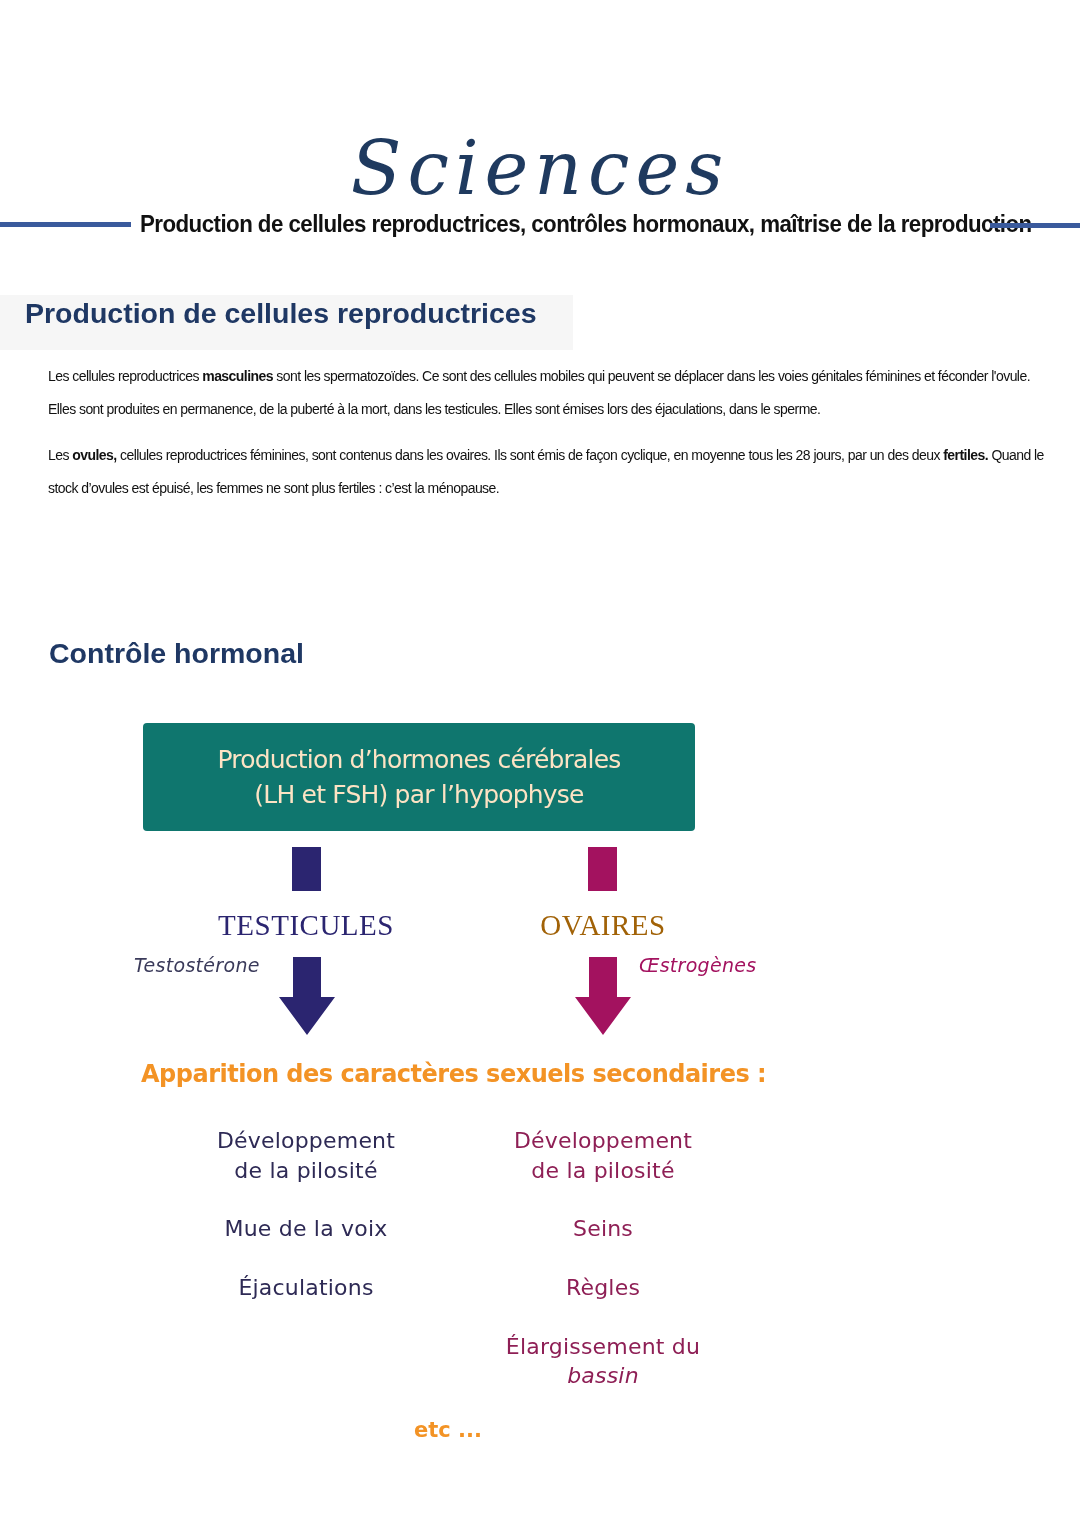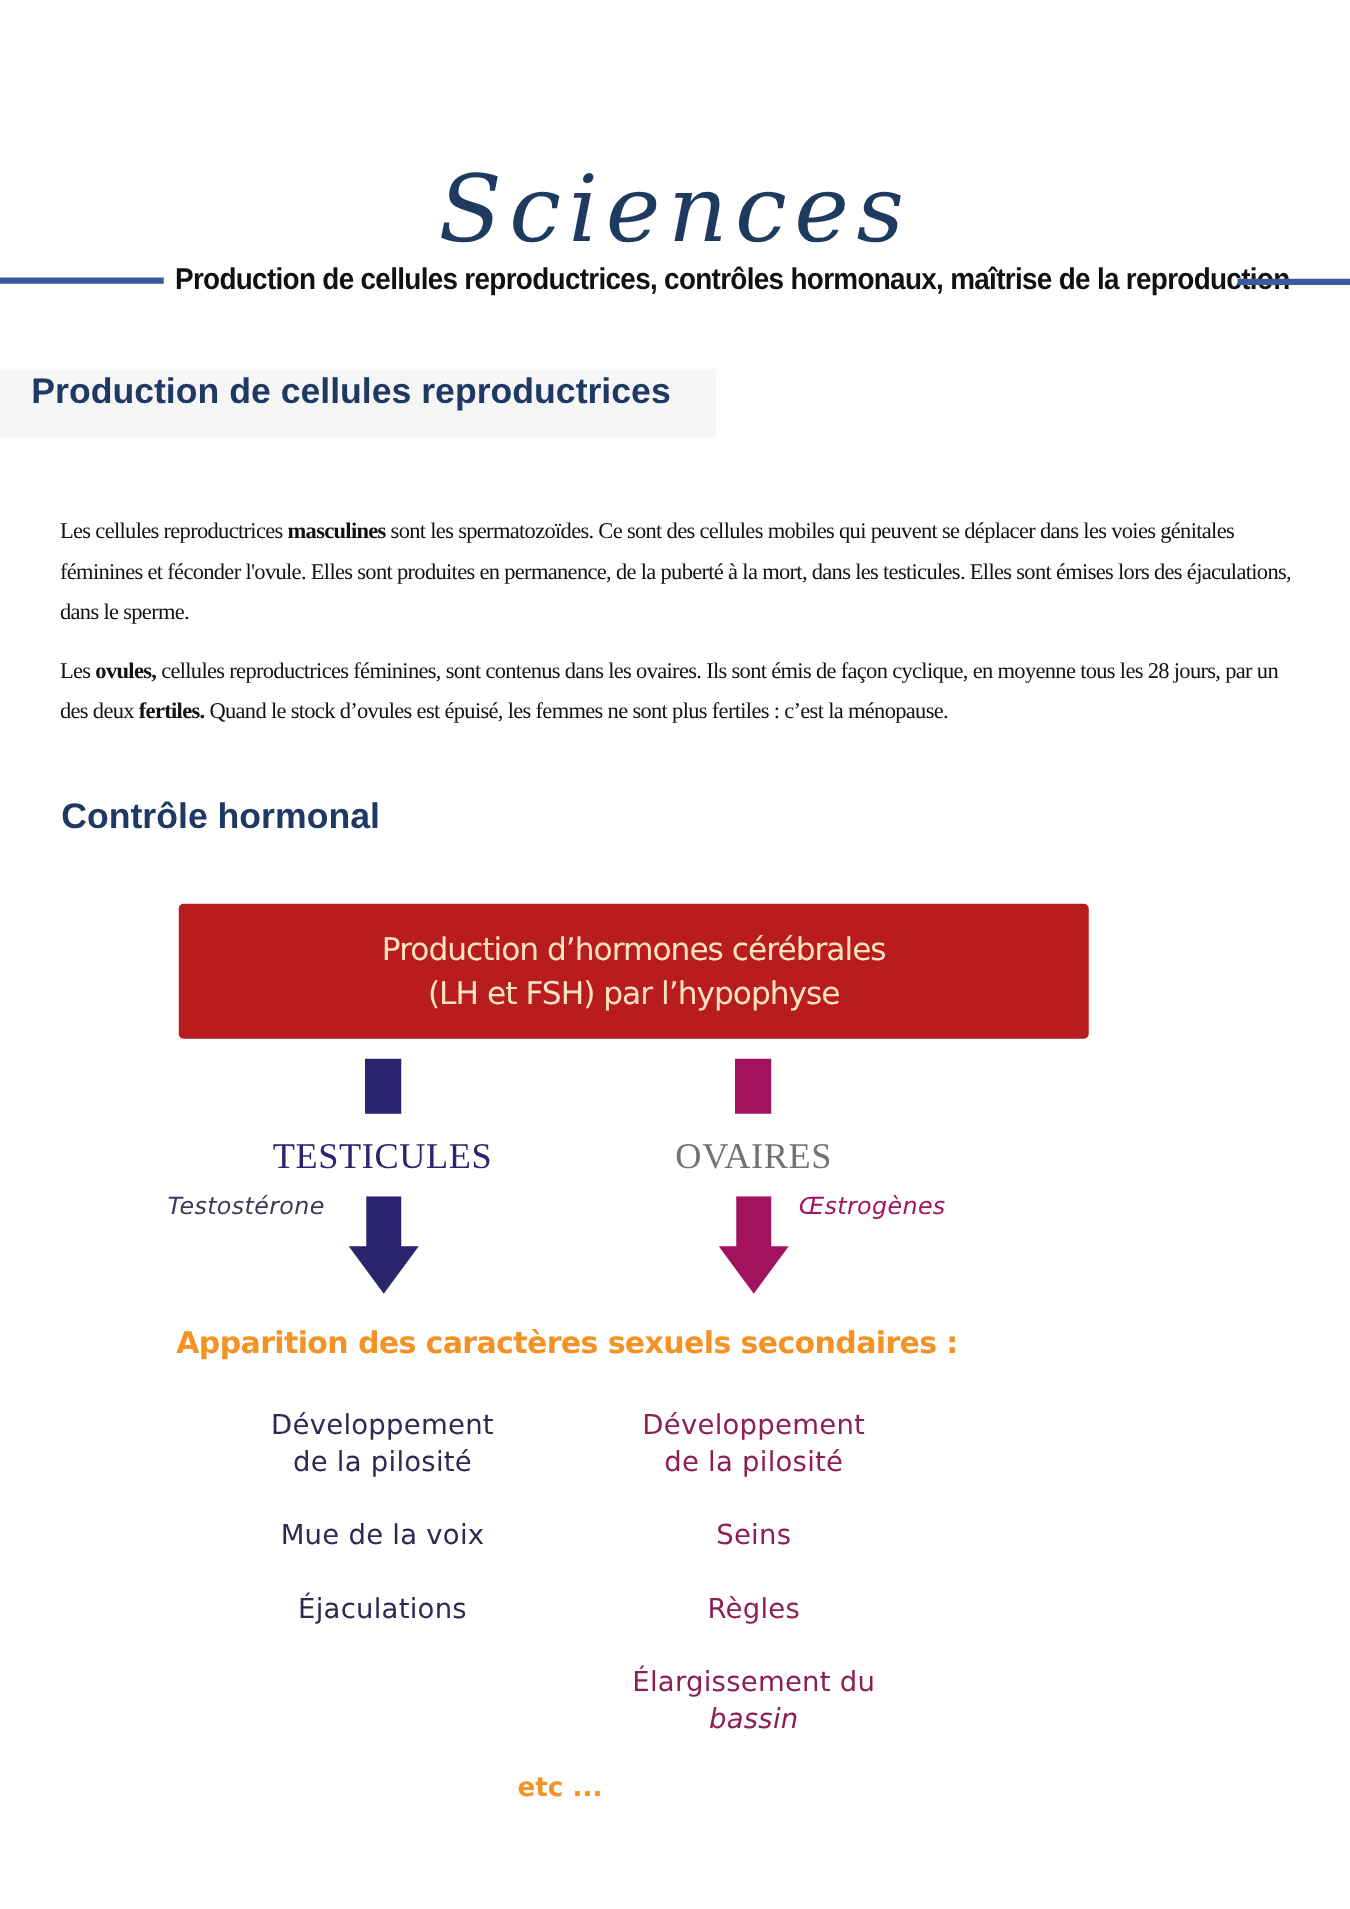--- a/index.html
+++ b/index.html
@@ -23,29 +23,29 @@
     white-space: nowrap;
   }
 
   
   .section-bg { left: 0; top: 295px; width: 573px; height: 55px; background: #f6f6f6; }
   .h2 { font-family: "Liberation Sans", sans-serif; font-weight: bold; font-size: 28.5px; color: #1f3864; line-height: 36px; white-space: nowrap; }
 
   
   .para {
     left: 48px; width: 1000px;
-    font-family: Liberation Serif, serif; font-size: 18px; line-height: 32.5px;
-    color: #111; letter-spacing: -0.55px; margin-top: 48px;
+    font-family: Liberation Sans, sans-serif; font-size: 14px; line-height: 32.5px;
+    color: #111; letter-spacing: -0.55px;
   }
   .para b { font-weight: bold; }
   .para p { margin-bottom: 14px; }
 
   
   .orange-box {
-    left: 143px; top: 723px; width: 728px; height: 108px; background: #b91c1c;
+    left: 143px; top: 723px; width: 552px; height: 108px; background: #0f766e;
     border-radius: 4px; display: flex; flex-direction: column; align-items: center; justify-content: center;
   }
   .orange-box span { color: #fde3c4; font-family: "DejaVu Sans", sans-serif; font-size: 25px; line-height: 35px; letter-spacing: -0.8px; }
 
   .stub { width: 29px; height: 44px; }
   .organ { font-family: Liberation Serif, serif; font-size: 29px; letter-spacing: 0.5px; text-align: center; width: 300px; line-height: 36px; }
   .hormone { font-family: "DejaVu Sans", sans-serif; font-style: italic; font-size: 19px; line-height: 24px; letter-spacing: 0.3px; }
   .arrow svg { display: block; }
 
   .sec-title { left: 141px; top: 1058px; font-family: "DejaVu Sans", sans-serif; font-weight: bold; font-size: 24px; color: #f39325; line-height: 32px; letter-spacing: -0.5px; white-space: nowrap; }
@@ -76,21 +76,21 @@
 
 <div class="abs orange-box">
   <span>Production d’hormones cérébrales</span>
   <span>(LH et FSH) par l’hypophyse</span>
 </div>
 
 <div class="abs stub" style="left:292px; top:847px; background:#2b2570;"></div>
 <div class="abs stub" style="left:588px; top:847px; background:#a3125f;"></div>
 
 <div class="abs organ" style="left:156px; top:907px; color:#2b2570;">TESTICULES</div>
-<div class="abs organ" style="left:453px; top:907px; color:#737373;">OVAIRES</div>
+<div class="abs organ" style="left:453px; top:907px; color:#a16207;">OVAIRES</div>
 
 <div class="abs hormone" style="left:134px; top:953px; color:#3a3a5a;">Testostérone</div>
 <div class="abs hormone" style="left:639px; top:953px; color:#a3125f;">Œstrogènes</div>
 
 <div class="abs arrow" style="left:277px; top:957px;">
   <svg width="60" height="80" viewBox="0 0 60 80">
       <polygon points="16,0 44,0 44,40 58,40 30,78 2,40 16,40" fill="#2b2570"></polygon>
     </svg>
 </div>
 <div class="abs arrow" style="left:573px; top:957px;">

